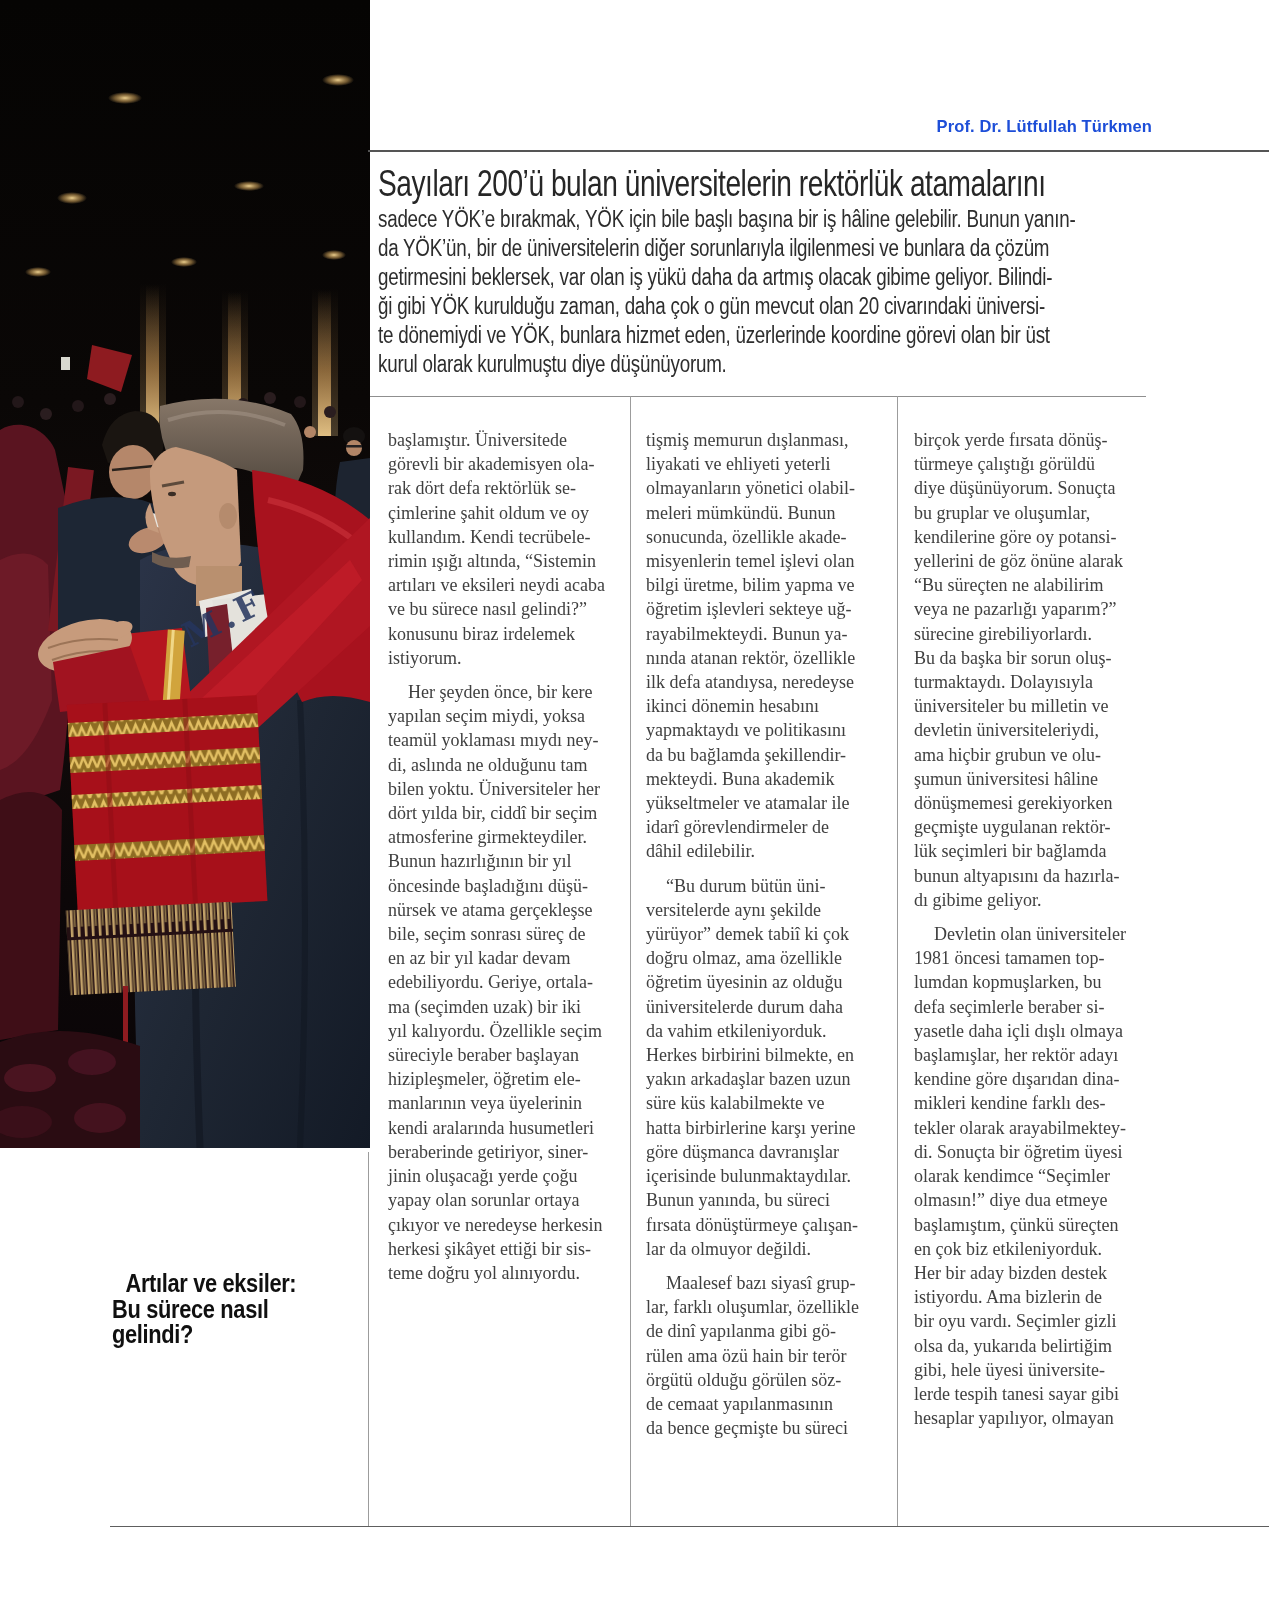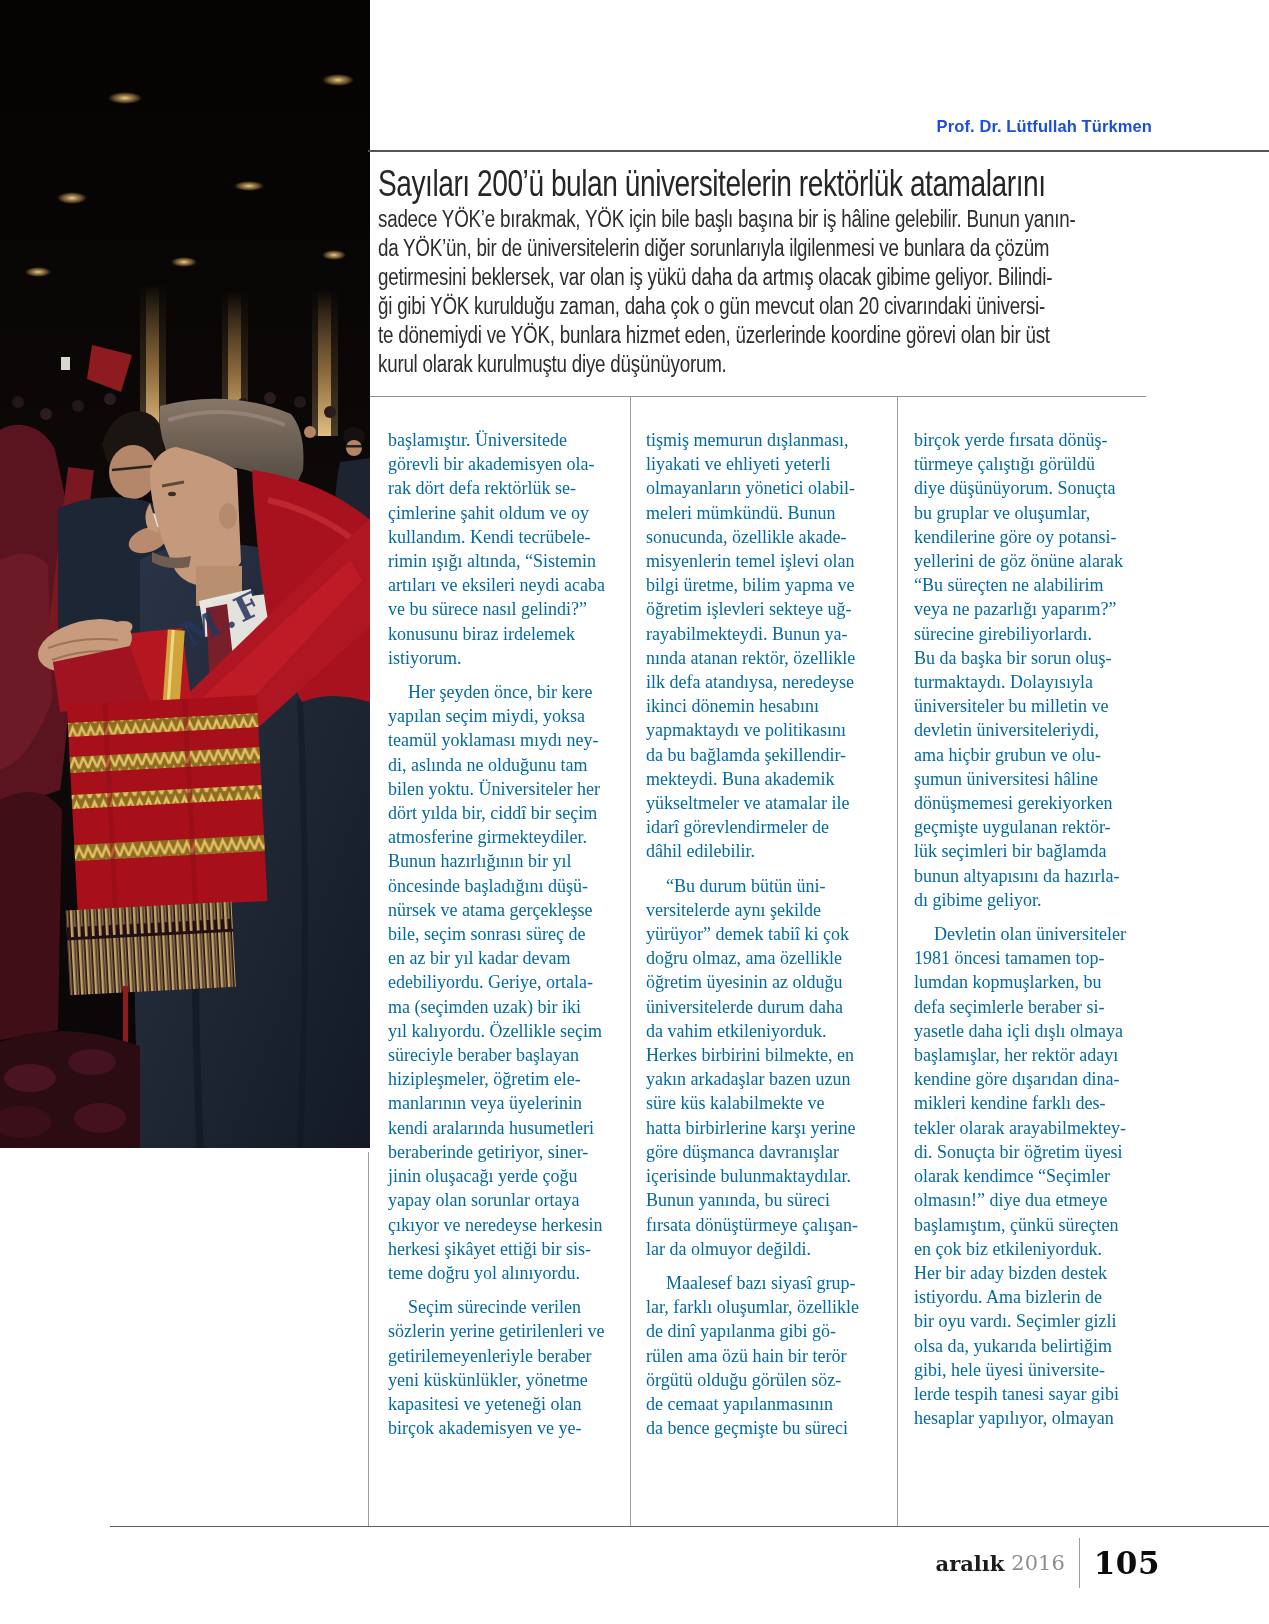--- a/index.html
+++ b/index.html
@@ -24,21 +24,21 @@
 
   
   .rule-top{position:absolute;left:370px;top:396px;width:776px;height:1px;background:#8f8f8f;}
   .vrule{position:absolute;width:1px;background:#9c9c9c;}
   .vr-left{left:368px;top:1152px;height:374px;}
   .vr-mid1{left:630px;top:396px;height:1130px;}
   .vr-mid2{left:897px;top:396px;height:1130px;}
   .rule-footer{position:absolute;left:110px;top:1526px;width:1159px;height:1px;background:#5e5e5e;}
 
   
-  .col{position:absolute;top:428px;width:234px;font-size:18px;line-height:24.2px;color:#0369a1;}
+  .col{position:absolute;top:428px;width:234px;font-size:18px;line-height:24.2px;color:#404040;}
   .col-1{left:388px}.col-2{left:646px}.col-3{left:914px}
   .para+.para{margin-top:10px;}
   .tline{white-space:pre;}
   .para.indent .tline:first-child{padding-left:20px;}
 
   
   .left-block{position:absolute;left:112px;width:252px;font-size:18px;line-height:25px;color:#1a1a1a;}
   .caption{top:1184px;}
   .left-heading{top:1271px;font-family:"Liberation Sans",sans-serif;font-weight:700;
         font-size:26px;line-height:25.5px;color:#101010;}
@@ -270,28 +270,20 @@
         <div class="tline">hizipleşmeler, öğretim ele-</div>
         <div class="tline">manlarının veya üyelerinin</div>
         <div class="tline">kendi aralarında husumetleri</div>
         <div class="tline">beraberinde getiriyor, siner-</div>
         <div class="tline">jinin oluşacağı yerde çoğu</div>
         <div class="tline">yapay olan sorunlar ortaya</div>
         <div class="tline">çıkıyor ve neredeyse herkesin</div>
         <div class="tline">herkesi şikâyet ettiği bir sis-</div>
         <div class="tline">teme doğru yol alınıyordu.</div>
       </div>
-      <div class="para indent">
-        <div class="tline">Seçim sürecinde verilen</div>
-        <div class="tline">sözlerin yerine getirilenleri ve</div>
-        <div class="tline">getirilemeyenleriyle beraber</div>
-        <div class="tline">yeni küskünlükler, yönetme</div>
-        <div class="tline">kapasitesi ve yeteneği olan</div>
-        <div class="tline">birçok akademisyen ve ye-</div>
-      </div>
     </div>
   <div class="col col-2">
       <div class="para">
         <div class="tline">tişmiş memurun dışlanması,</div>
         <div class="tline">liyakati ve ehliyeti yeterli</div>
         <div class="tline">olmayanların yönetici olabil-</div>
         <div class="tline">meleri mümkündü. Bunun</div>
         <div class="tline">sonucunda, özellikle akade-</div>
         <div class="tline">misyenlerin temel işlevi olan</div>
         <div class="tline">bilgi üretme, bilim yapma ve</div>
@@ -376,21 +368,20 @@
         <div class="tline">Her bir aday bizden destek</div>
         <div class="tline">istiyordu. Ama bizlerin de</div>
         <div class="tline">bir oyu vardı. Seçimler gizli</div>
         <div class="tline">olsa da, yukarıda belirtiğim</div>
         <div class="tline">gibi, hele üyesi üniversite-</div>
         <div class="tline">lerde tespih tanesi sayar gibi</div>
         <div class="tline">hesaplar yapılıyor, olmayan</div>
       </div>
     </div>
 
-
-  <div class="footer">
-    <span class="folio-month">aralık</span>
-    <span class="folio-year">2016</span>
-    <span class="folio-div"></span>
-    <span class="folio-num">105</span>
-  </div>
+  <div class="left-block left-heading">
+      <div class="hline">Artılar ve eksiler:</div>
+      <div class="hline">Bu sürece nasıl</div>
+      <div class="hline">gelindi?</div>
+    </div>
+
 
 </div>
 
 </body></html>

